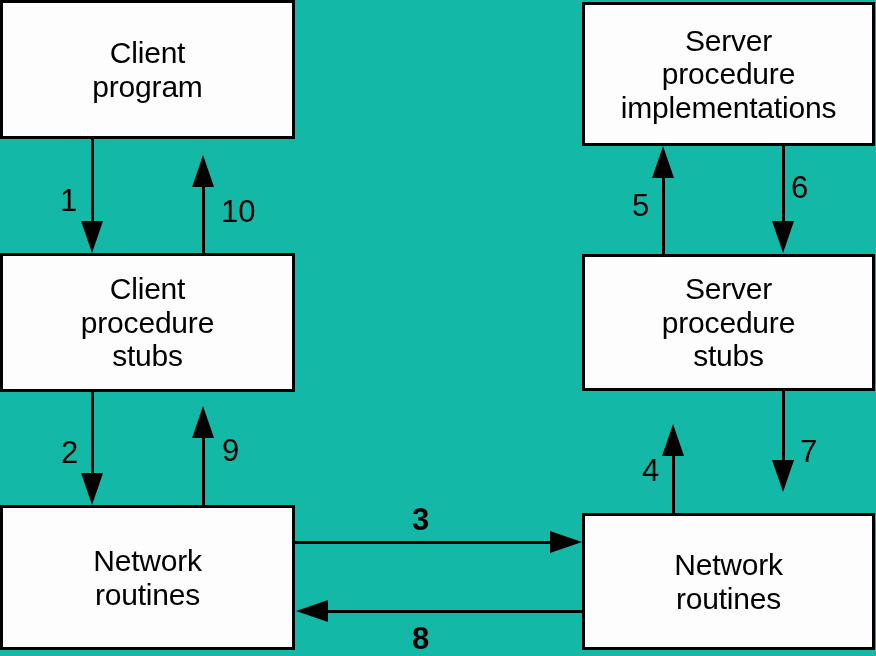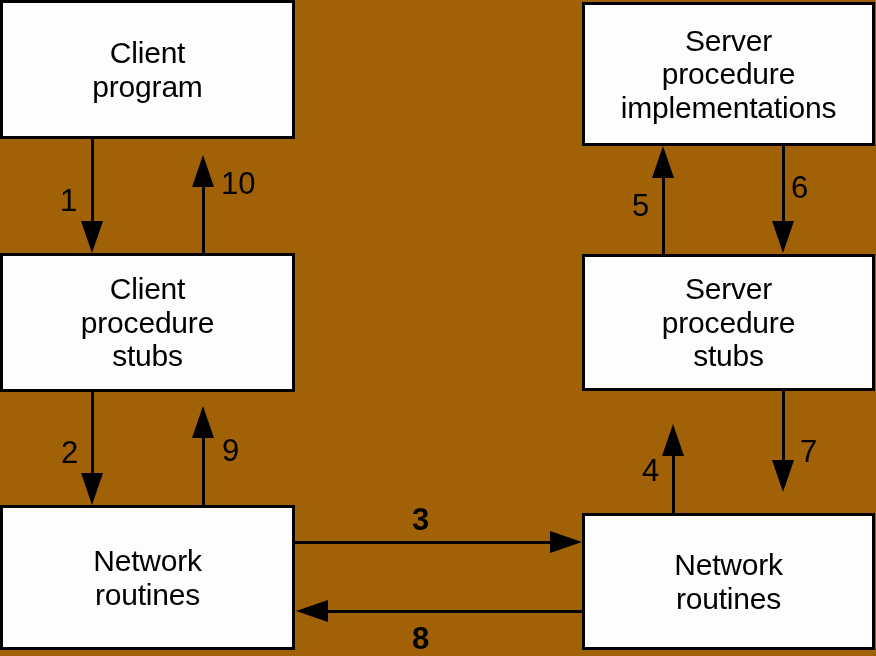--- a/index.html
+++ b/index.html
@@ -8,21 +8,21 @@
     padding: 0;
     background: #ffffff;
   }
   body {
     font-family: "Liberation Sans", sans-serif;
   }
   #canvas {
     position: relative;
     width: 876px;
     height: 656px;
-    background: #a16207;
+    background: #14b8a6;
     overflow: hidden;
   }
   .node {
     position: absolute;
     box-sizing: border-box;
     border: 3px solid #000000;
     background: #fdfdfd;
     display: flex;
     align-items: center;
     justify-content: center;
@@ -132,21 +132,21 @@
     <span class="node-label">Network
 routines</span>
   </div>
 
   <div class="vline" style="left:91px; top:139px; height:90px;"></div>
   <div class="arrow arrow-down" style="left:81px; top:221px;"></div>
   <div class="step-label" style="left:60px; top:185px;">1</div>
 
   <div class="vline" style="left:202px; top:186px; height:67px;"></div>
   <div class="arrow arrow-up" style="left:192px; top:155px;"></div>
-  <div class="step-label" style="left:221px; top:168px;">10</div>
+  <div class="step-label" style="left:221px; top:196px;">10</div>
 
   <div class="vline" style="left:91px; top:392px; height:90px;"></div>
   <div class="arrow arrow-down" style="left:81px; top:473px;"></div>
   <div class="step-label" style="left:61px; top:437px;">2</div>
 
   <div class="vline" style="left:202px; top:437px; height:68px;"></div>
   <div class="arrow arrow-up" style="left:192px; top:406px;"></div>
   <div class="step-label" style="left:222px; top:435px;">9</div>
 
   <div class="hline" style="left:295px; top:541px; width:259px;"></div>

